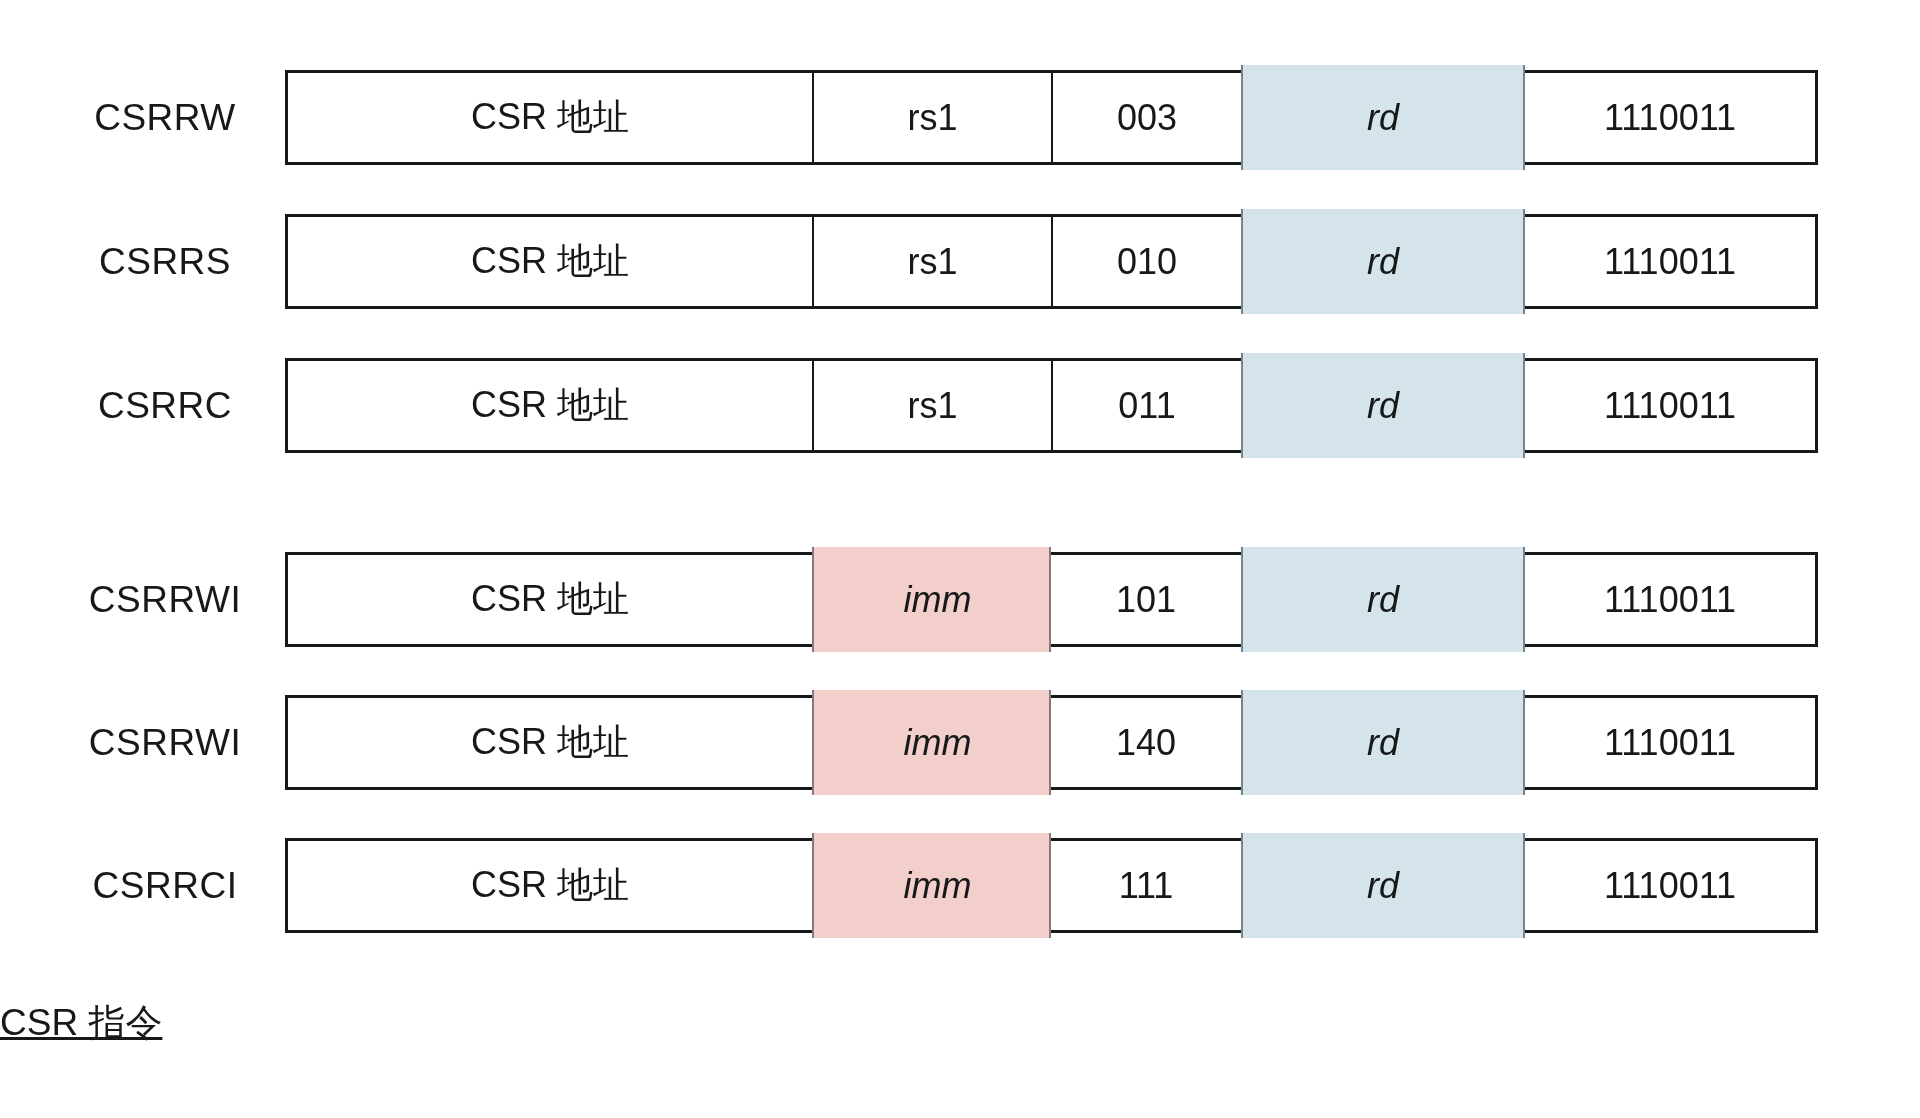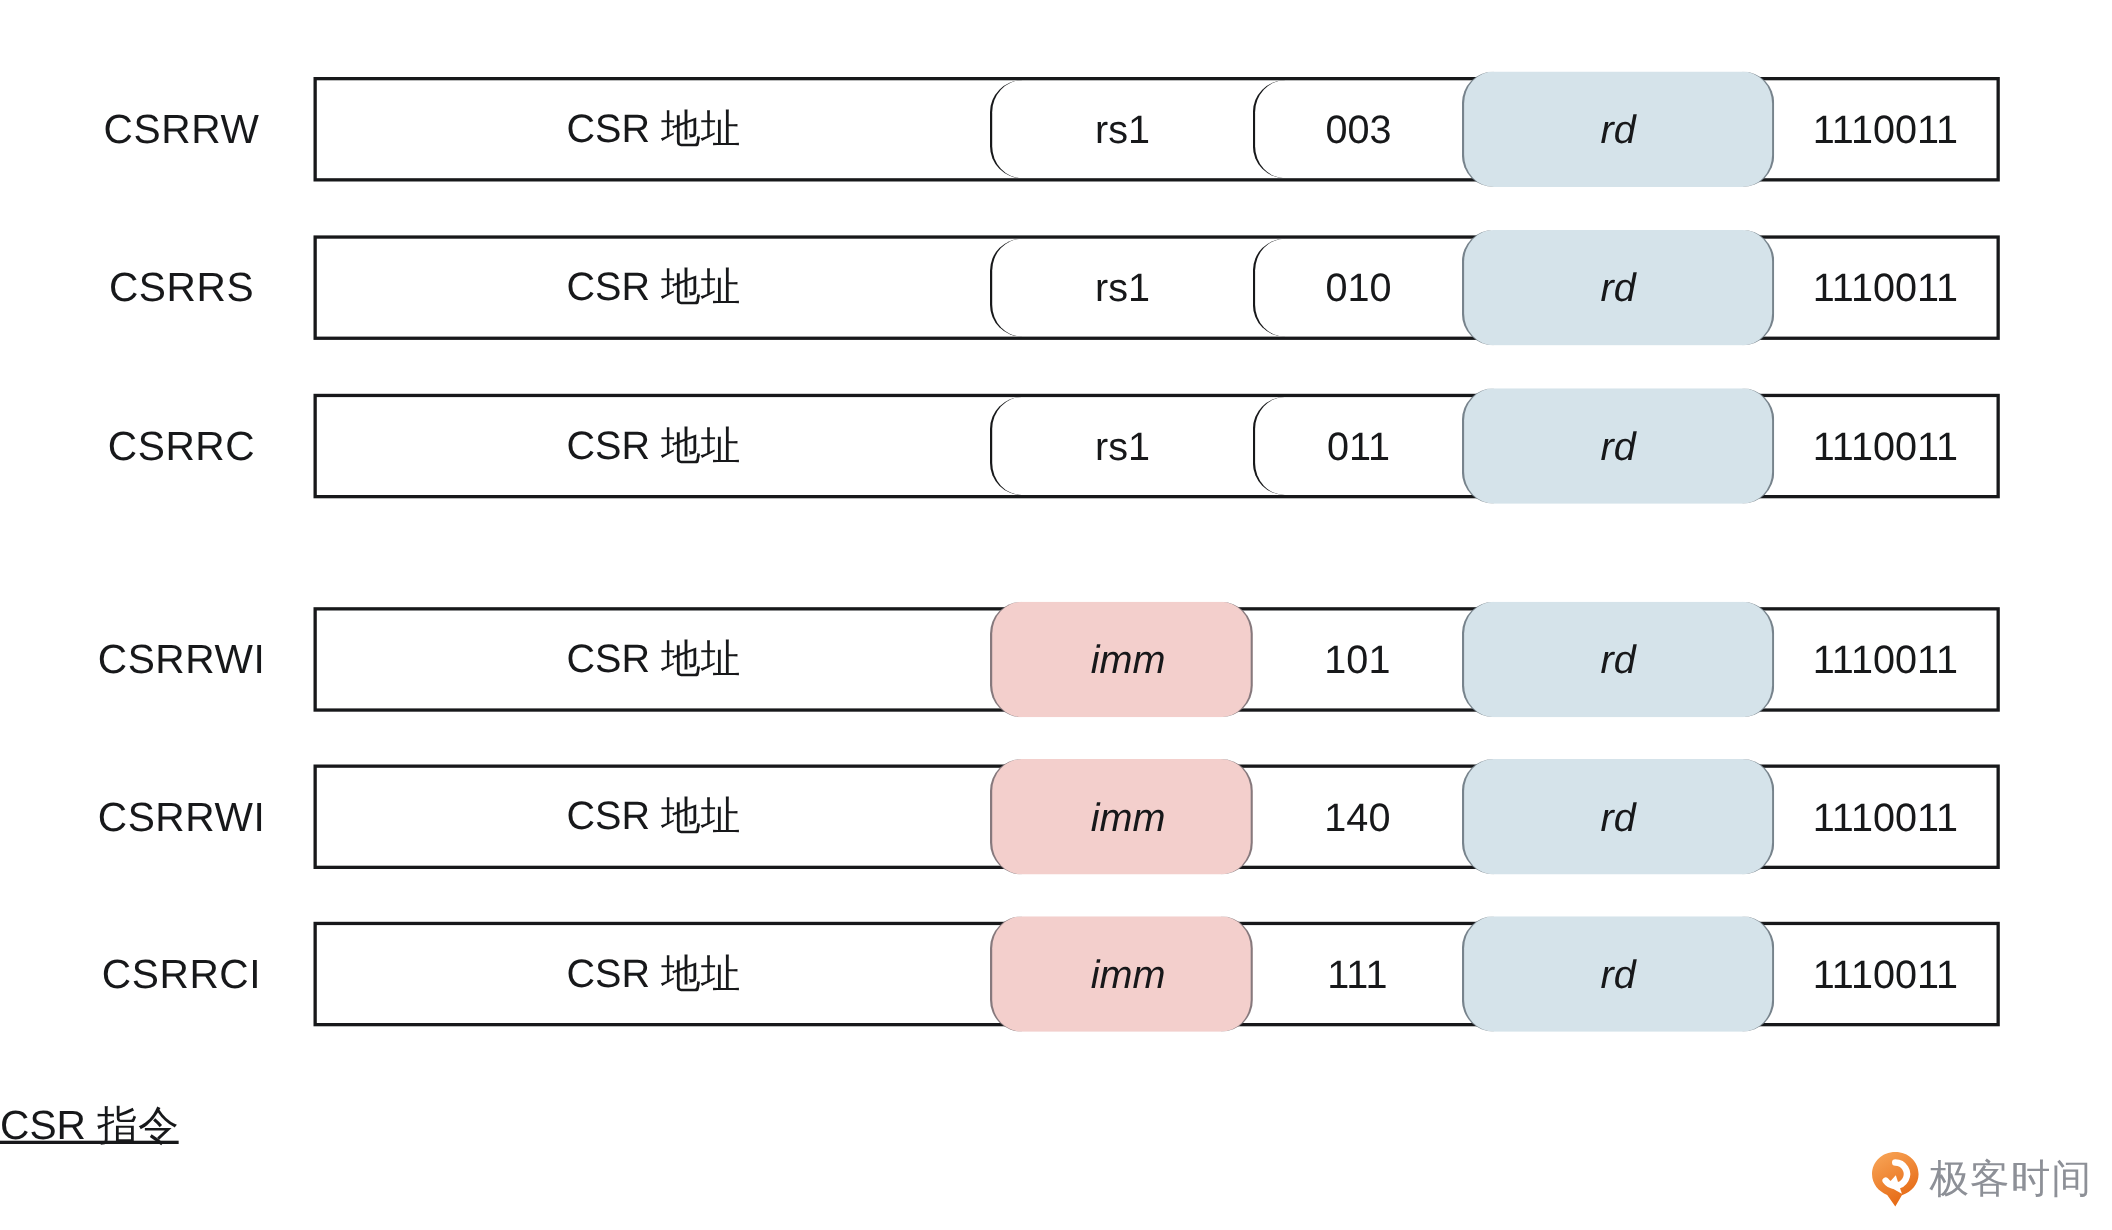--- a/index.html
+++ b/index.html
@@ -16,22 +16,22 @@
   }
   .row-box {
     position:absolute; left:285px; top:0; width:1533px; height:95px;
     display:flex; box-sizing:border-box; background:#fff;
     border:3px solid var(--border,#17181a);
   }
   .cell {
     display:flex; align-items:center; justify-content:center;
     box-sizing:border-box; font-size:36px; white-space:nowrap;
   }
-  .cell + .cell { border-left:2px solid var(--border,#17181a);border-radius:29px; }
-  .c1 { width:612px;text-align:right; } .c2 { width:239px; } .c3 { width:190px; } .c4 { width:284px; } .c5 { flex:1; }
+  .cell + .cell { border-left:2px solid var(--border,#17181a); }
+  .c1 { width:524px;text-align:right; } .c2 { width:239px; } .c3 { width:190px; } .c4 { width:284px; } .c5 { flex:1; }
   .cell-overlay {
     position:relative; z-index:2; margin-top:-8px; margin-bottom:-8px;
     border-left:2px solid rgba(25,35,45,.5) !important;
     border-right:2px solid rgba(25,35,45,.5);
     font-style:italic;
   }
   .cell-overlay + .cell { border-left:none !important; }
   .cell-blue { background:var(--field-rd-bg,#d5e3ea); }
   .cell-pink { background:var(--field-imm-bg,#f3cfcc);padding-left:12px; }
   .r1 { top:70px; } .r2 { top:214px; } .r3 { top:358px; }
@@ -115,28 +115,14 @@
       <div class="cell c1">CSR 地址</div>
       <div class="cell c2 cell-overlay cell-pink">imm</div>
       <div class="cell c3">111</div>
       <div class="cell c4 cell-overlay cell-blue">rd</div>
       <div class="cell c5">1110011</div>
     </div>
   </div>
 
   <div class="caption">CSR 指令</div>
 
-  <div class="brand">
-    <svg class="brand-logo" viewBox="0 0 50 56" aria-hidden="true">
-      <defs>
-        <linearGradient id="gkgrad" x1="0.25" y1="0" x2="0.75" y2="1">
-          <stop offset="0" stop-color="#F7A254"></stop>
-          <stop offset="1" stop-color="#E4640E"></stop>
-        </linearGradient>
-      </defs>
-      <path d="M25 1 C12 1 2 10.5 2 23 C2 32.5 8.5 40 17 43.5 L25 55 L31.5 43.8 C41 40.5 48 32.5 48 23 C48 10.5 38 1 25 1 Z" fill="url(#gkgrad)"></path>
-      <path d="M25 11.5 a11.5 11.5 0 1 1 -9.5 18" fill="none" stroke="#ffffff" stroke-width="6.5" stroke-linecap="round"></path>
-      <path d="M25.5 24 L31.5 42.5 L16.5 34 Z" fill="#ffffff"></path>
-    </svg>
-    <span class="brand-name">极客时间</span>
-  </div>
 
 </div>
 
 </body></html>

